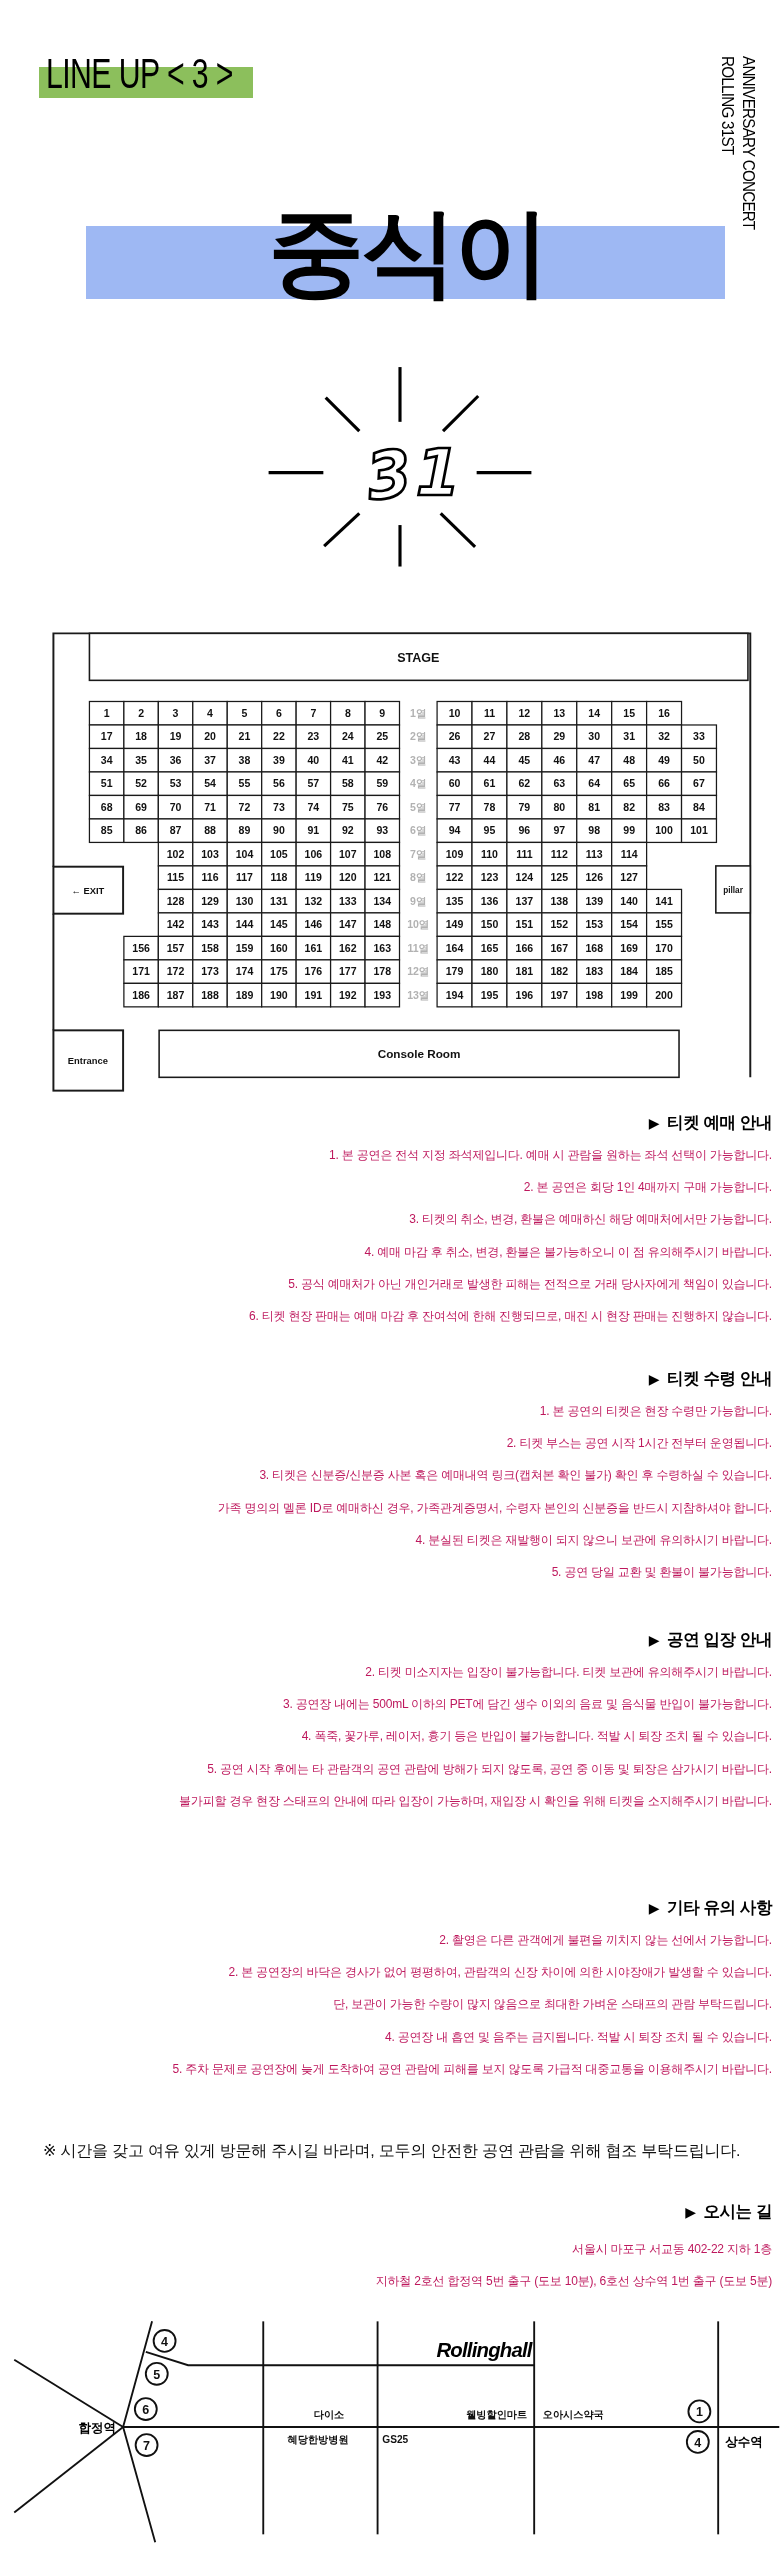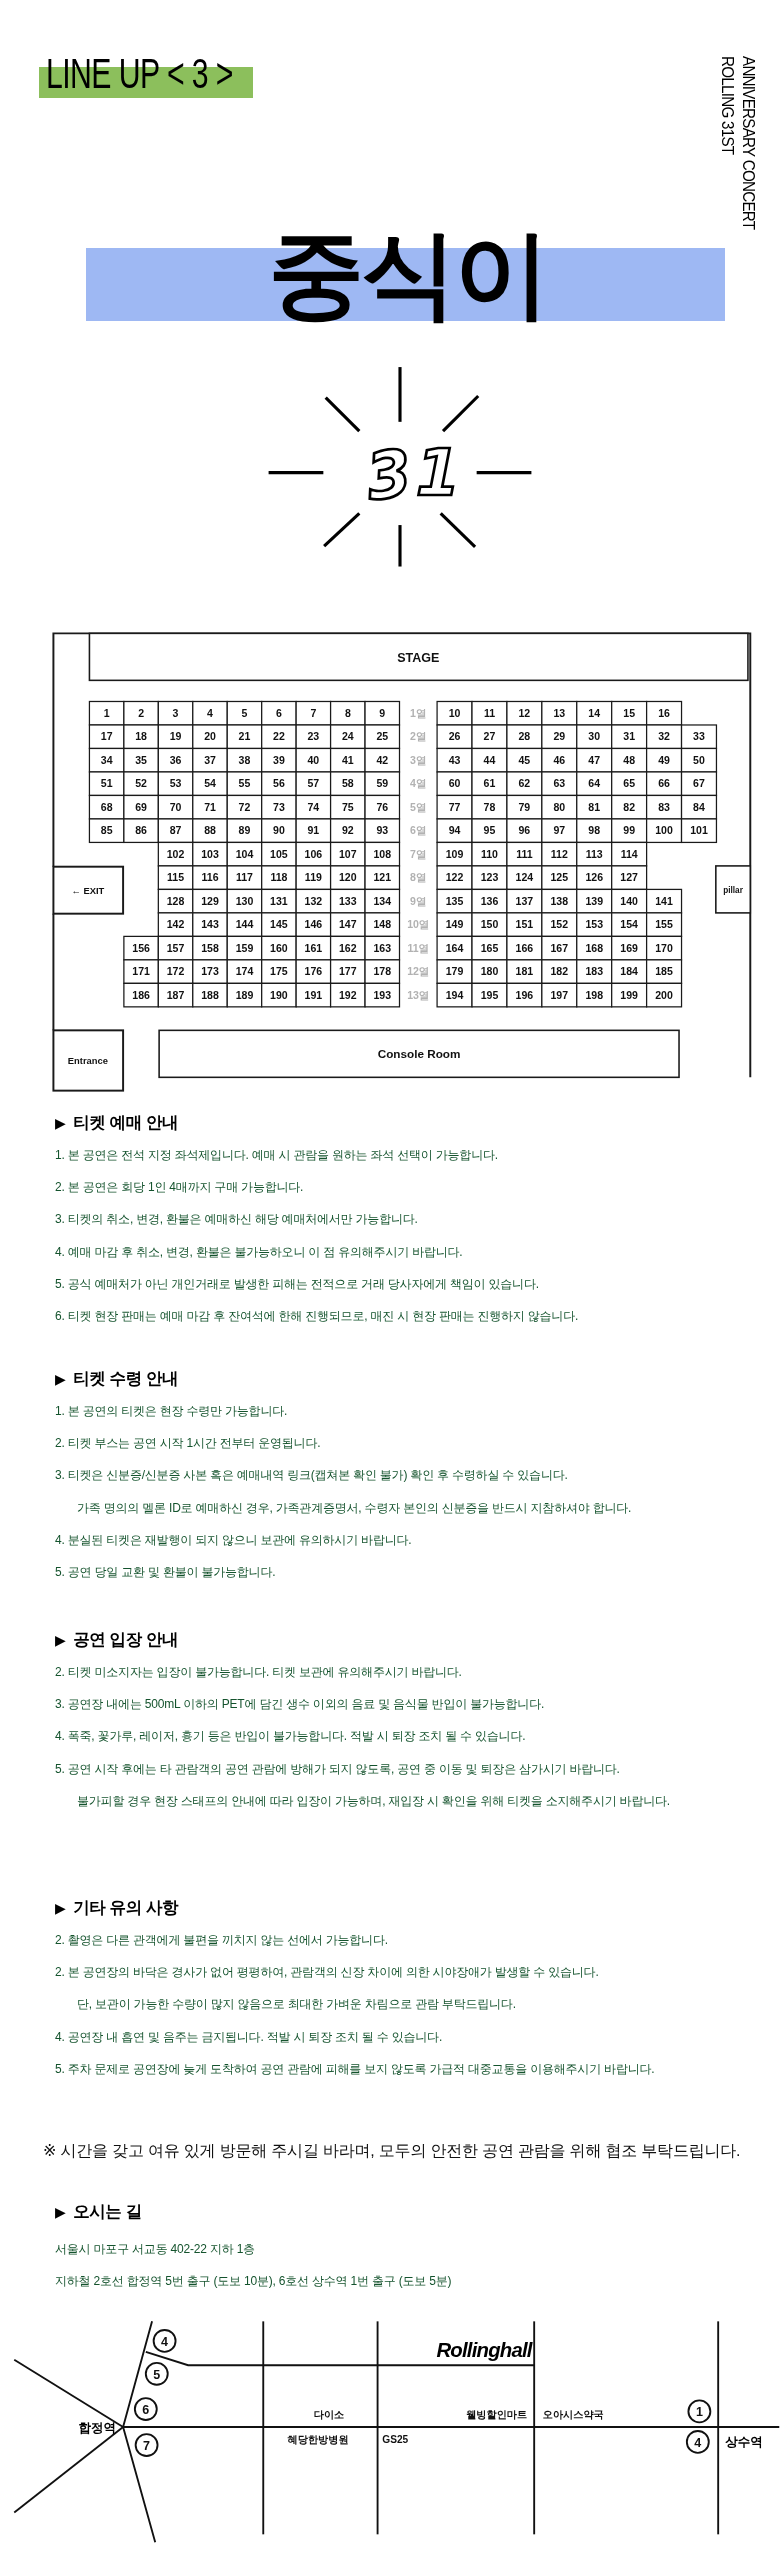--- a/index.html
+++ b/index.html
@@ -6,44 +6,44 @@
   .page{position:relative;width:783px;height:2576px;background:#fff;overflow:hidden;
         font-family:"Liberation Sans","DejaVu Sans",sans-serif;color:#111;margin-left:8px;}
   
   .lineup-green{position:absolute;left:31px;top:67px;width:214px;height:31px;}
   .lineup-text{position:absolute;left:38px;top:50px;font-size:42px;line-height:47px;
                font-weight:400;letter-spacing:-0.8px;transform:scaleX(.72);transform-origin:left top;
                white-space:nowrap;color:#000;}
   .vertical-title{position:absolute;left:751px;top:56px;transform-origin:0 0;transform:rotate(90deg);
                   font-size:16.5px;line-height:21px;font-weight:400;letter-spacing:-0.8px;color:#000;}
   .vertical-title div{white-space:nowrap;transform:scaleX(.92);transform-origin:left top;}
-  .artist-wrap{position:absolute;left:0;top:226px;width:735px;height:102px;}
+  .artist-wrap{position:absolute;left:0;top:204px;width:735px;height:102px;}
   .artist-blue{position:absolute;left:78px;top:22px;width:639px;height:73px;}
   .artist-name{position:absolute;left:0;top:-11px;width:799px;text-align:center;
                font-size:96px;line-height:118px;font-weight:bold;letter-spacing:-3.1px;color:#000;}
   
   .sunburst{position:absolute;left:259px;top:353px;}
   .ray{stroke:#000;stroke-width:4;stroke-linecap:butt;}
   .logo-digit{font-family:"DejaVu Sans","Liberation Sans",sans-serif;font-size:82px;font-style:italic;
               font-weight:bold;fill:#fff;stroke:#000;stroke-width:3.5px;}
   
   .seatmap{position:absolute;left:0;top:627px;}
   .wall{stroke:#1a1a1a;stroke-width:2.5;fill:none;}
   .boxr{stroke:#1a1a1a;stroke-width:2.5;fill:#fff;}
   .boxr.thin{stroke-width:2;}
   .box-label{font-weight:bold;fill:#111;text-anchor:middle;}
   .seat-cell{fill:#fff;stroke:#1a1a1a;stroke-width:1.6;}
   .seat-num{font-size:13.5px;font-weight:bold;fill:#111;}
   .row-label{font-size:13.5px;fill:#b2b2b2;font-weight:bold;}
   
-  .section,.dir-block{position:absolute;left:47px;width:729px;}
+  .section,.dir-block{position:absolute;left:35px;width:729px;text-align:right;}
   .sec-heading{font-size:16.5px;font-weight:bold;line-height:23.5px;letter-spacing:-0.4px;color:#000;}
   .sec-heading .tri{font-size:14px;margin-right:7.8px;}
   .sec-lines{margin-top:12.5px;}
-  .body-line{font-size:12px;line-height:15.7px;margin-bottom:16.5px;letter-spacing:-0.2px;color:#14532d;
+  .body-line{font-size:12px;line-height:15.7px;margin-bottom:16.5px;letter-spacing:-0.2px;color:#be185d;
              white-space:nowrap;}
   .body-line.indent{padding-left:22px;}
   .notice-line{position:absolute;left:35px;top:2143px;font-size:16px;line-height:15.7px;
                letter-spacing:-0.2px;white-space:nowrap;}
   
   .map-svg{position:absolute;left:0;top:2311px;}
   .road{stroke:#111;stroke-width:2.4;fill:none;}
   .exit-circle{fill:#fff;stroke:#111;stroke-width:2.4;}
   .exit-num{font-size:16px;font-weight:bold;fill:#111;text-anchor:middle;}
   .station{font-size:16px;font-weight:bold;fill:#000;}
@@ -562,21 +562,21 @@
       </div>
   </div>
 
   <div class="section" style="top:1896px">
     <div class="sec-heading">
       <span class="tri">▶</span><span>기타 유의 사항</span>
     </div>
     <div class="sec-lines">
         <div class="body-line">2. 촬영은 다른 관객에게 불편을 끼치지 않는 선에서 가능합니다.</div>
         <div class="body-line">2. 본 공연장의 바닥은 경사가 없어 평평하여, 관람객의 신장 차이에 의한 시야장애가 발생할 수 있습니다.</div>
-        <div class="body-line indent">단, 보관이 가능한 수량이 많지 않음으로 최대한 가벼운 차림으로 관람 부탁드립니다.</div>
+        <div class="body-line indent">단, 보관이 가능한 수량이 많지 않음으로 최대한 가벼운 스태프의 관람 부탁드립니다.</div>
         <div class="body-line">4. 공연장 내 흡연 및 음주는 금지됩니다. 적발 시 퇴장 조치 될 수 있습니다.</div>
         <div class="body-line">5. 주차 문제로 공연장에 늦게 도착하여 공연 관람에 피해를 보지 않도록 가급적 대중교통을 이용해주시기 바랍니다.</div>
       </div>
   </div>
 
   <div class="notice-line">※ 시간을 갖고 여유 있게 방문해 주시길 바라며, 모두의 안전한 공연 관람을 위해 협조 부탁드립니다.</div>
 
   <div class="dir-block" style="top:2200px">
     <div class="sec-heading">
       <span class="tri">▶</span><span>오시는 길</span>

